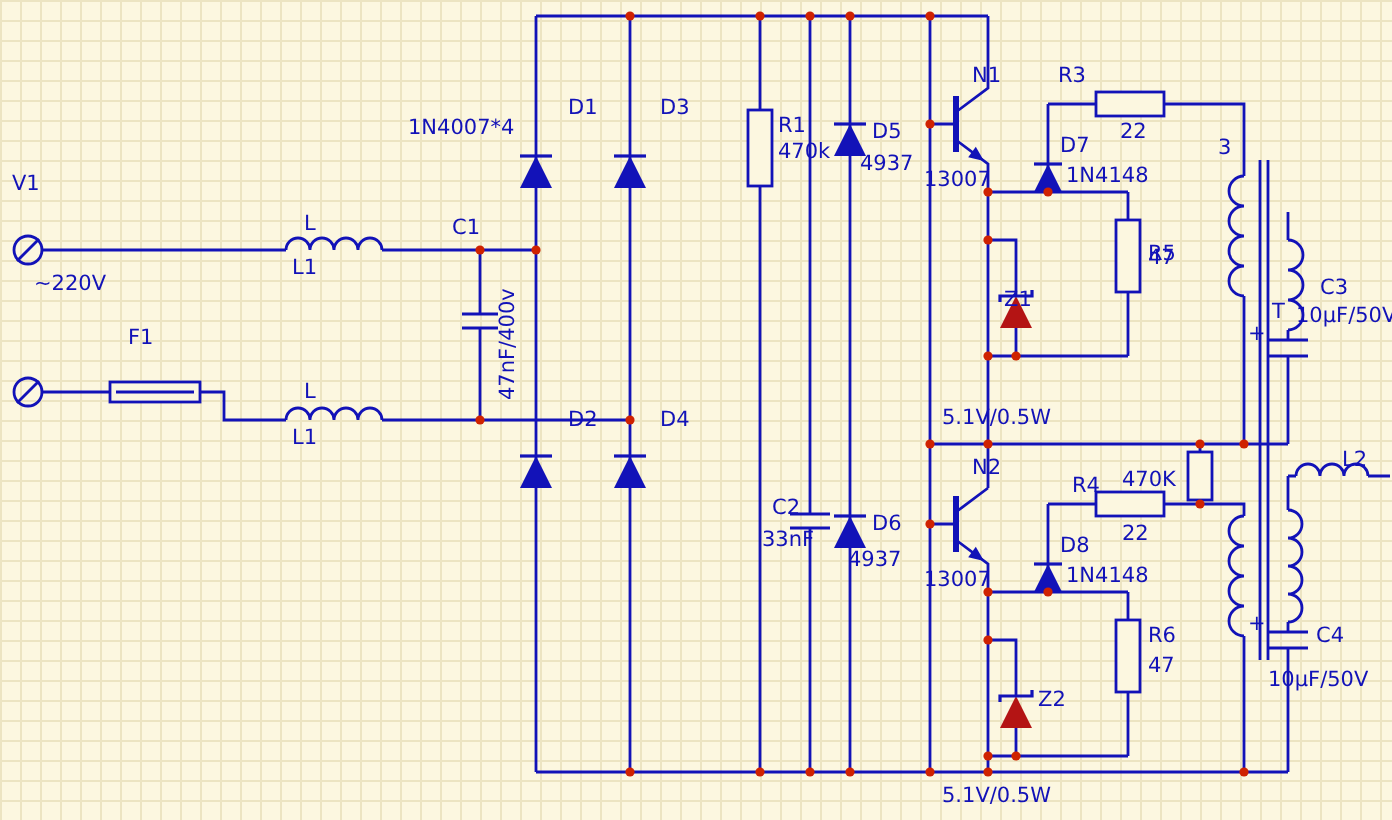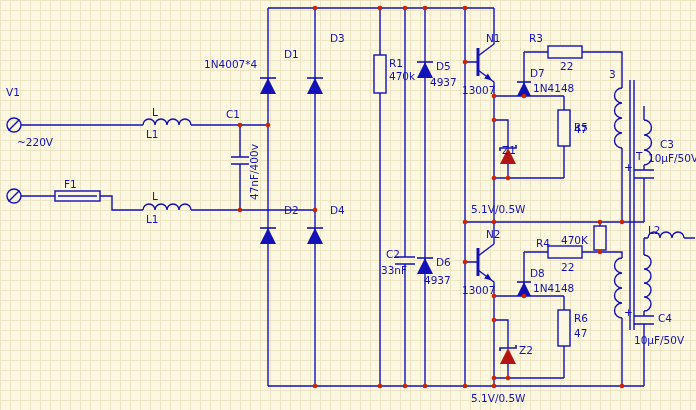--- a/index.html
+++ b/index.html
@@ -184,30 +184,30 @@
         <circle cx="405" cy="386" r="2.3"></circle>
         <circle cx="425" cy="386" r="2.3"></circle>
         <circle cx="465" cy="386" r="2.3"></circle>
         <circle cx="494" cy="386" r="2.3"></circle>
         <circle cx="622" cy="386" r="2.3"></circle>
     </g>
   </svg>
 
   <span class="lbl" style="left:6px;top:86px">V1</span>
   <span class="lbl" style="left:17px;top:136px">~220V</span>
-  <span class="lbl" style="left:64px;top:178px">F1</span>
+  <span class="lbl" style="left:64px;top:163px">F1</span>
   <span class="lbl" style="left:152px;top:106px">L</span>
   <span class="lbl" style="left:146px;top:128px">L1</span>
   <span class="lbl" style="left:152px;top:190px">L</span>
   <span class="lbl" style="left:146px;top:213px">L1</span>
   <span class="lbl" style="left:226px;top:108px">C1</span>
   <span class="lbl vert" style="left:248px;top:200px">47nF/400v</span>
   <span class="lbl" style="left:204px;top:58px">1N4007*4</span>
   <span class="lbl" style="left:284px;top:48px">D1</span>
-  <span class="lbl" style="left:330px;top:32px">D3</span>
+  <span class="lbl" style="left:330px;top:48px">D3</span>
   <span class="lbl" style="left:284px;top:204px">D2</span>
   <span class="lbl" style="left:330px;top:204px">D4</span>
   <span class="lbl" style="left:389px;top:57px">R1</span>
   <span class="lbl" style="left:389px;top:70px">470k</span>
   <span class="lbl" style="left:436px;top:60px">D5</span>
   <span class="lbl" style="left:430px;top:76px">4937</span>
   <span class="lbl" style="left:386px;top:248px">C2</span>
   <span class="lbl" style="left:381px;top:264px">33nF</span>
   <span class="lbl" style="left:436px;top:256px">D6</span>
   <span class="lbl" style="left:424px;top:274px">4937</span>
@@ -230,18 +230,18 @@
   <span class="lbl" style="left:561px;top:261px">22</span>
   <span class="lbl" style="left:574px;top:312px">R6</span>
   <span class="lbl" style="left:574px;top:327px">47</span>
   <span class="lbl" style="left:519px;top:344px">Z2</span>
   <span class="lbl" style="left:471px;top:392px">5.1V/0.5W</span>
   <span class="lbl" style="left:636px;top:150px">T</span>
   <span class="lbl" style="left:609px;top:68px">3</span>
   <span class="lbl" style="left:660px;top:138px">C3</span>
   <span class="lbl" style="left:648px;top:152px">10μF/50V</span>
   <span class="lbl" style="left:624px;top:161px">+</span>
-  <span class="lbl" style="left:648px;top:224px">L2</span>
+  <span class="lbl" style="left:671px;top:224px">L2</span>
   <span class="lbl" style="left:658px;top:312px">C4</span>
   <span class="lbl" style="left:634px;top:334px">10μF/50V</span>
   <span class="lbl" style="left:624px;top:306px">+</span>
 
 </div>
 
 </body></html>

